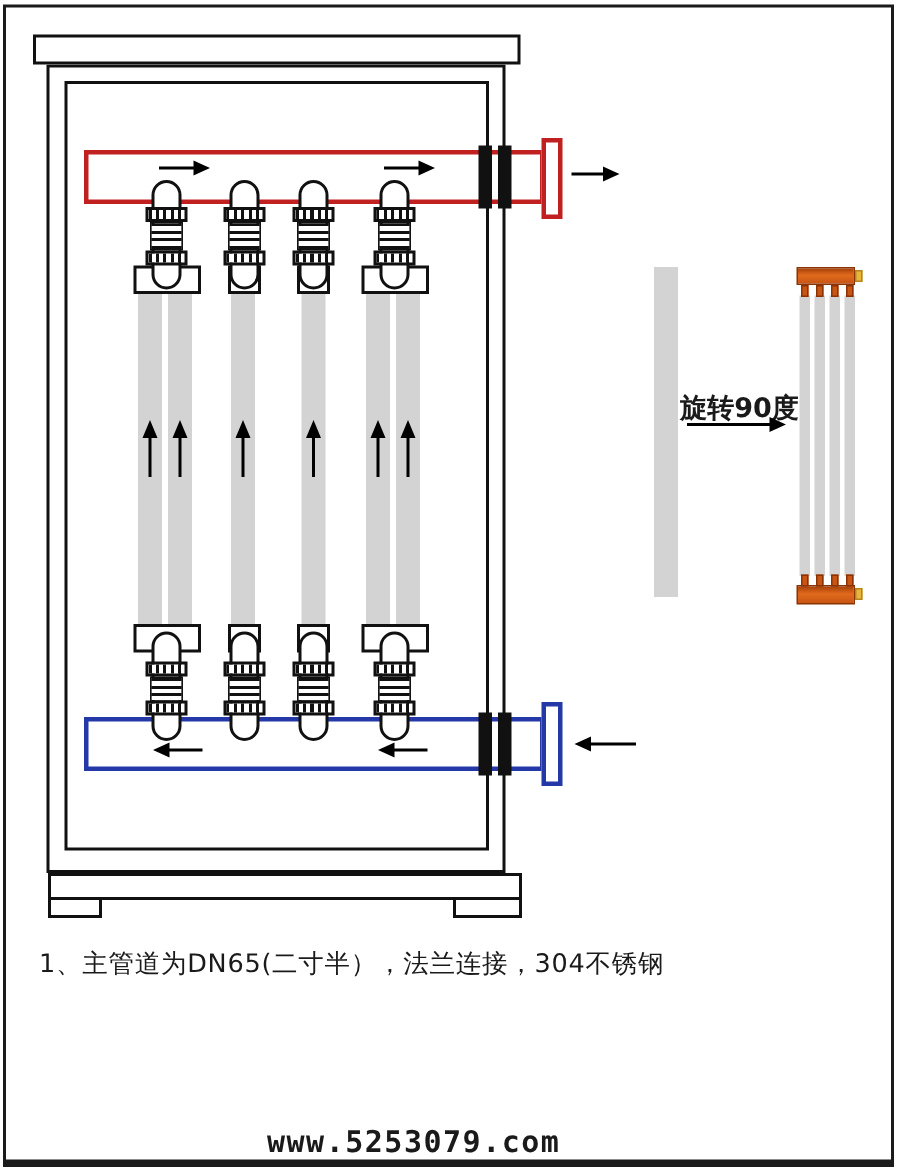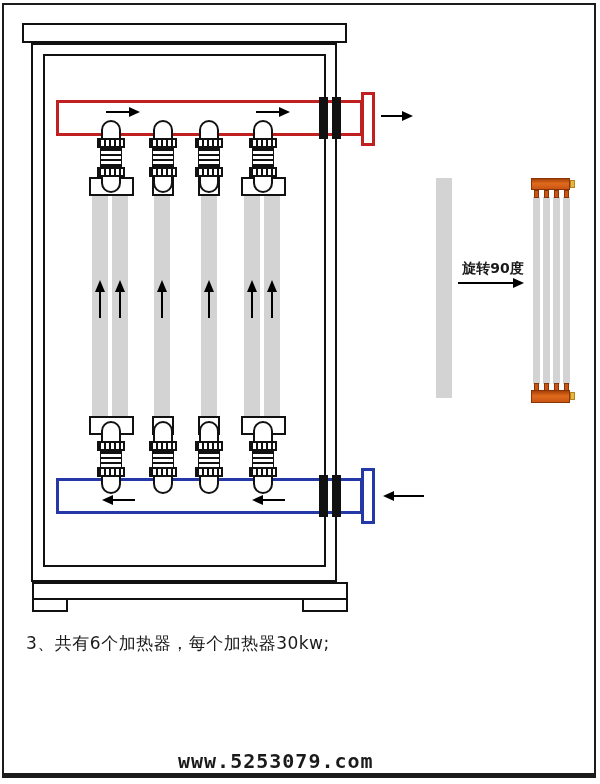--- a/index.html
+++ b/index.html
@@ -35,21 +35,21 @@
   .harrow .head-r{position:absolute;right:0;top:0;width:0;height:0;
       border-left:11px solid #000;border-top:5px solid transparent;border-bottom:5px solid transparent;}
   .harrow .head-l{position:absolute;left:0;top:0;width:0;height:0;
       border-right:11px solid #000;border-top:5px solid transparent;border-bottom:5px solid transparent;}
   .uparrow{width:10px;z-index:8;}
   .uparrow .line{position:absolute;left:4px;top:9px;width:2px;background:#000;}
   .uparrow .head{position:absolute;left:0;top:0;width:0;height:0;
       border-bottom:12px solid #000;border-left:5px solid transparent;border-right:5px solid transparent;}
   
   .side-bar{left:436px;top:178px;width:16px;height:220px;background:#d3d3d3;z-index:2;}
-  .rot-label{left:448px;top:260px;width:90px;text-align:center;font-size:14px;font-weight:bold;z-index:2;}
+  .rot-label{left:448px;top:260px;width:90px;text-align:center;font-size:18px;font-weight:bold;z-index:2;}
   .manifold{width:39px;border:1px solid #8a3305;z-index:3;
       background:linear-gradient(180deg,#a84108,#e06a1c 45%,#c95514);}
   .man-top{left:531px;top:178px;height:12px;}
   .man-bot{left:531px;top:390px;height:13px;}
   .man-tab{width:5px;height:8px;background:#e8b63c;border:1px solid #b3851f;z-index:3;}
   .man-leg{width:5px;height:8px;background:#c95514;border:1px solid #8a3305;z-index:3;}
   .man-tube{width:7px;height:187px;background:#d3d3d3;z-index:2;}
   
   .notes{left:26px;top:629px;width:540px;font-size:17px;line-height:29px;z-index:2;
          letter-spacing:0.5px;white-space:nowrap;}
@@ -192,16 +192,16 @@
   <div class="abs harrow" style="left:458px;top:278px;width:66px;">
     <div class="line" style="left:0;width:57px;"></div>
       <div class="head-r"></div>
   </div>
   <div class="abs manifold man-top"></div>
   <div class="abs manifold man-bot"></div>
   <div class="abs man-tab" style="left:570px;top:180px;"></div>
   <div class="abs man-tab" style="left:570px;top:392px;"></div>
 
   <div class="abs notes">
-    <div>3、共有6个加热器，每个加热器30kw;</div>
+    <div>1、主管道为DN65(二寸半），法兰连接，304不锈钢</div>
   </div>
   <div class="abs watermark">www.5253079.com</div>
 </div>
 
 </body></html>

